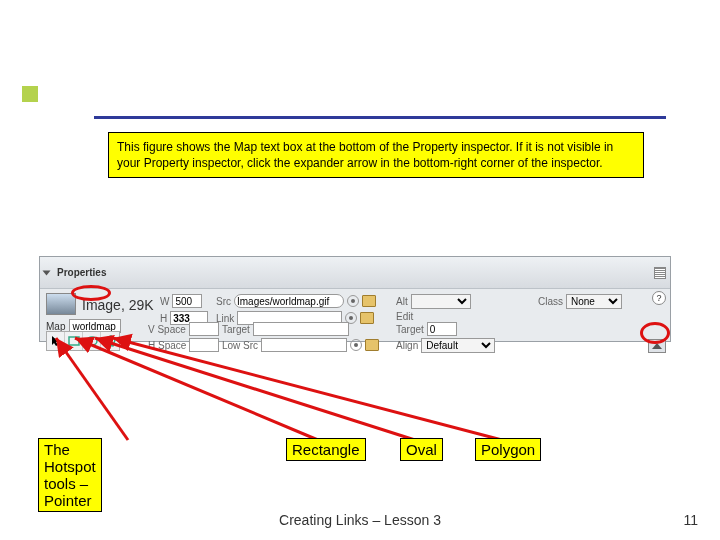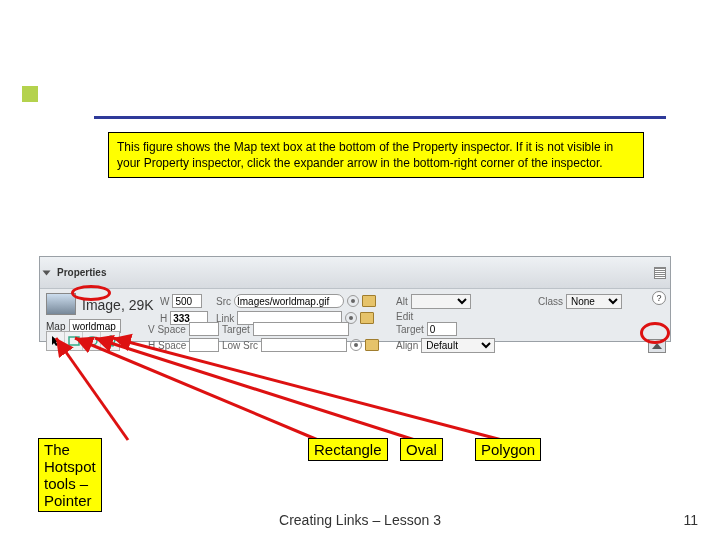--- a/index.html
+++ b/index.html
@@ -30,21 +30,21 @@
   .map-row { position: absolute; left: 6px; top: 30px; display:flex; align-items:center; gap:4px; }
   .help-icon { position:absolute; right: 4px; top: 2px; width: 14px; height: 14px; border: 1px solid #888; border-radius: 50%; font-size: 9px; display:flex; align-items:center; justify-content:center; background:#fff; }
   .expander-box { position:absolute; right: 4px; bottom: 2px; width: 18px; height: 14px; border: 1px solid #888; background: #dfe3e8; display:flex; align-items:center; justify-content:center; }
   .expander-tri { width:0;height:0;border-left:5px solid transparent;border-right:5px solid transparent;border-bottom:6px solid #555; }
   .red-oval { position:absolute; border: 3px solid #d11; border-radius: 50%; pointer-events: none; }
   .oval-map { left: 71px; top: 285px; width: 40px; height: 16px; }
   .oval-exp { left: 640px; top: 322px; width: 30px; height: 22px; }
   .labels-row { position:absolute; top: 438px; font-size: 15px; font-family: Verdana, sans-serif; }
   .hl { background: #ffff00; border: 1px solid #000; padding: 2px 5px; }
   .lab-pointer { position:absolute; left: 38px; }
-  .lab-rect { position:absolute; left: 286px; margin-left: 22px; }
+  .lab-rect { position:absolute; left: 286px; }
   .lab-oval { position:absolute; left: 400px; }
   .lab-poly { position:absolute; left: 475px; }
   svg.arrows { position:absolute; left:0; top:0; width:720px; height:540px; pointer-events:none; }
   .footer { position:absolute; left:0; bottom: 12px; width:720px; text-align:center; font-size: 14px; font-family: Verdana, sans-serif; color:#333; }
   .pagenum { position:absolute; right: 22px; bottom: 12px; font-size: 14px; color:#333; }
 </style>
 </head>
 <body>
 <div class="slide">
 

